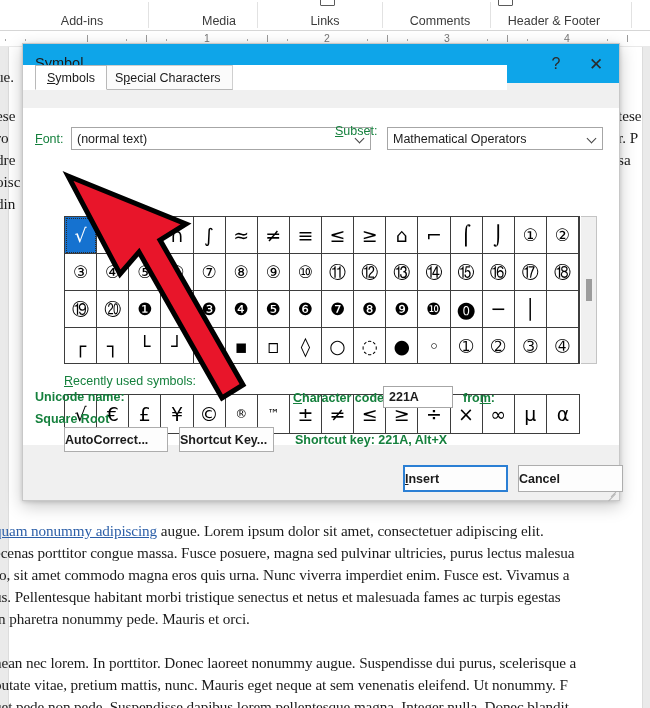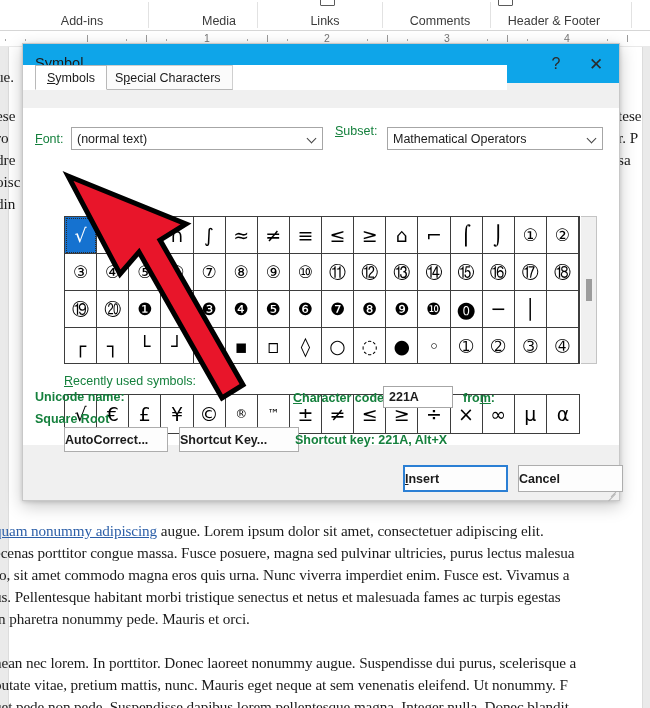--- a/index.html
+++ b/index.html
@@ -309,21 +309,21 @@
       <div class="tab unsel" style="left:80px">
         <span>S<span class="u">p</span>ecial Characters</span>
       </div>
     </div>
 
     <div class="panel">
 
       <div class="fieldlabel" style="left:12px;top:24px;">
         <span class="u">F</span>ont:
       </div>
-      <div class="combo" style="left:48px;top:19px;width:252px;">
+      <div class="combo" style="left:48px;top:19px;width:300px;">
         <span class="cval">(normal text)</span>
         <span class="carrow">
             <span class="chev"></span>
           </span>
       </div>
 
       <div class="fieldlabel" style="left:312px;top:16px;">
         <span class="u">S</span>ubset:
       </div>
       <div class="combo" style="left:364px;top:19px;width:216px;">
@@ -443,21 +443,21 @@
       </div>
       <div class="textbox" style="left:360px;top:-59px;width:70px;">221A</div>
 
       <div class="fieldlabel" style="left:440px;top:-54px;">
         fro<span class="u">m</span>:
       </div>
 
       <div class="btn" style="left:41px;top:-18px;width:104px;height:25px;">
         <span>AutoCorrect...</span>
       </div>
-      <div class="btn" style="left:156px;top:-18px;width:120px;height:25px;">
+      <div class="btn" style="left:156px;top:-18px;width:95px;height:25px;">
         <span>Shortcut Key...</span>
       </div>
       <div class="fieldlabel" style="left:272px;top:-12px;">Shortcut key: 221A, Alt+X</div>
 
       <div class="btn primary" style="left:380px;top:20px;width:105px;height:27px;">
         <span><span class="u">I</span>nsert</span>
       </div>
       <div class="btn" style="left:495px;top:20px;width:105px;height:27px;">
         <span>Cancel</span>
       </div>

